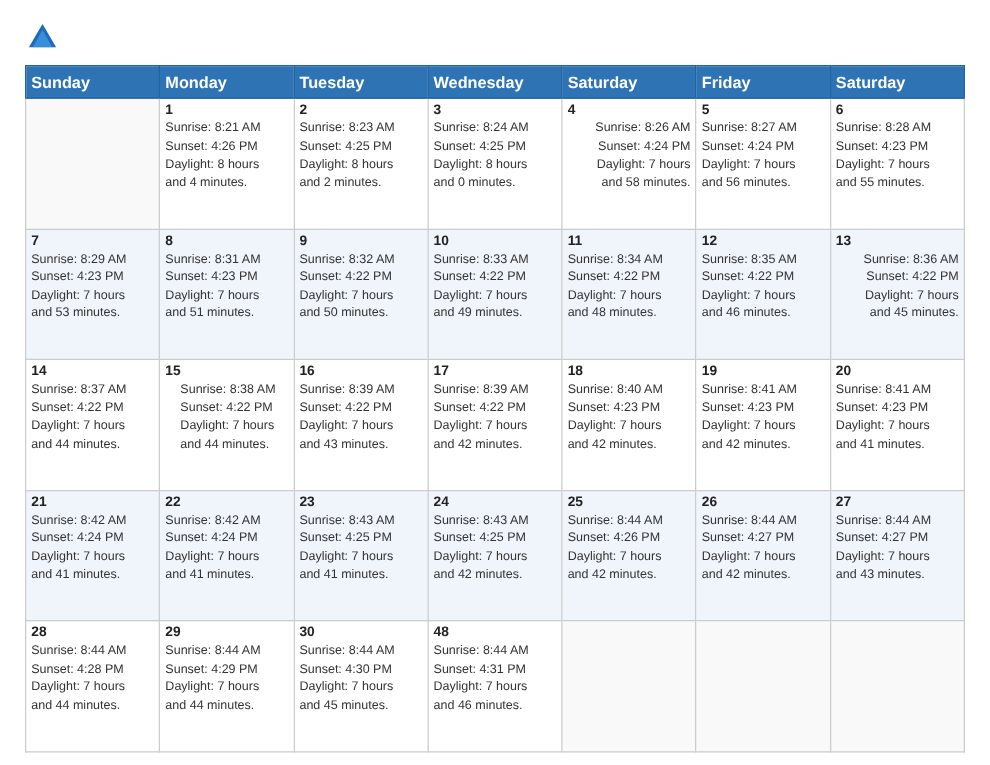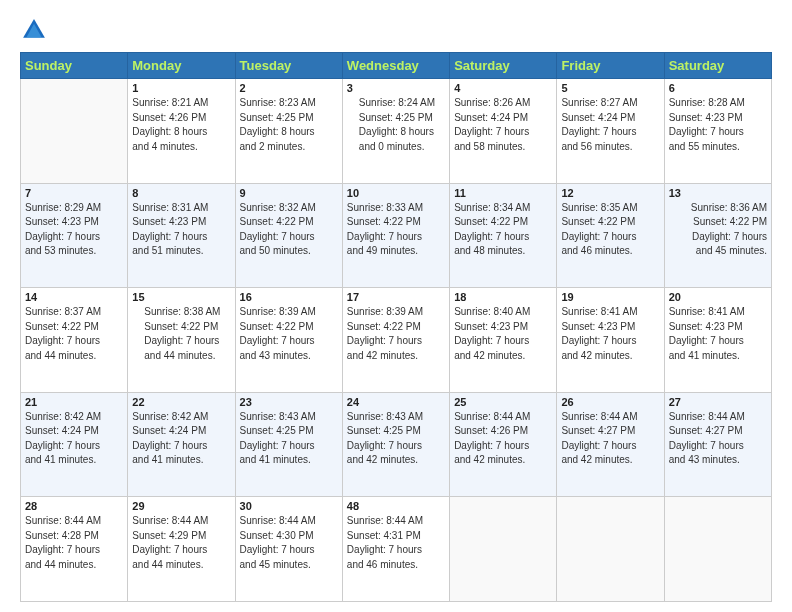--- a/index.html
+++ b/index.html
@@ -54,21 +54,21 @@
     }
     .calendar {
       flex: 1;
       border: 1px solid #ccc;
       border-collapse: collapse;
       width: 100%;
       table-layout: fixed;
     }
     .calendar th {
       background: #2e74b5;
-      color: #bef264;
+      color: #ffffff;
       font-size: 13px;
       font-weight: bold;
       padding: 5px 4px;
       text-align: left;
       border: 1px solid #2563a0;
     }
     .calendar td {
       vertical-align: top;
       border: 1px solid #ccc;
       padding: 3px 4px;
@@ -140,28 +140,28 @@
           </td>
           <td>
             <span class="day-num">2</span>
             <div class="day-info" style="white-space: pre-line;">Sunrise: 8:23 AM
 Sunset: 4:25 PM
 Daylight: 8 hours
 and 2 minutes.</div>
           </td>
           <td>
             <span class="day-num">3</span>
-            <div class="day-info" style="white-space: pre-line; margin-left: 12px;">Sunrise: 8:24 AM
+            <div class="day-info" style="white-space: pre-line;">Sunrise: 8:24 AM
 Sunset: 4:25 PM
 Daylight: 8 hours
 and 0 minutes.</div>
           </td>
           <td>
             <span class="day-num">4</span>
-            <div class="day-info" style="white-space: pre-line;">Sunrise: 8:26 AM
+            <div class="day-info" style="white-space: pre-line; text-align: right;">Sunrise: 8:26 AM
 Sunset: 4:24 PM
 Daylight: 7 hours
 and 58 minutes.</div>
           </td>
           <td>
             <span class="day-num">5</span>
             <div class="day-info" style="white-space: pre-line;">Sunrise: 8:27 AM
 Sunset: 4:24 PM
 Daylight: 7 hours
 and 56 minutes.</div>

